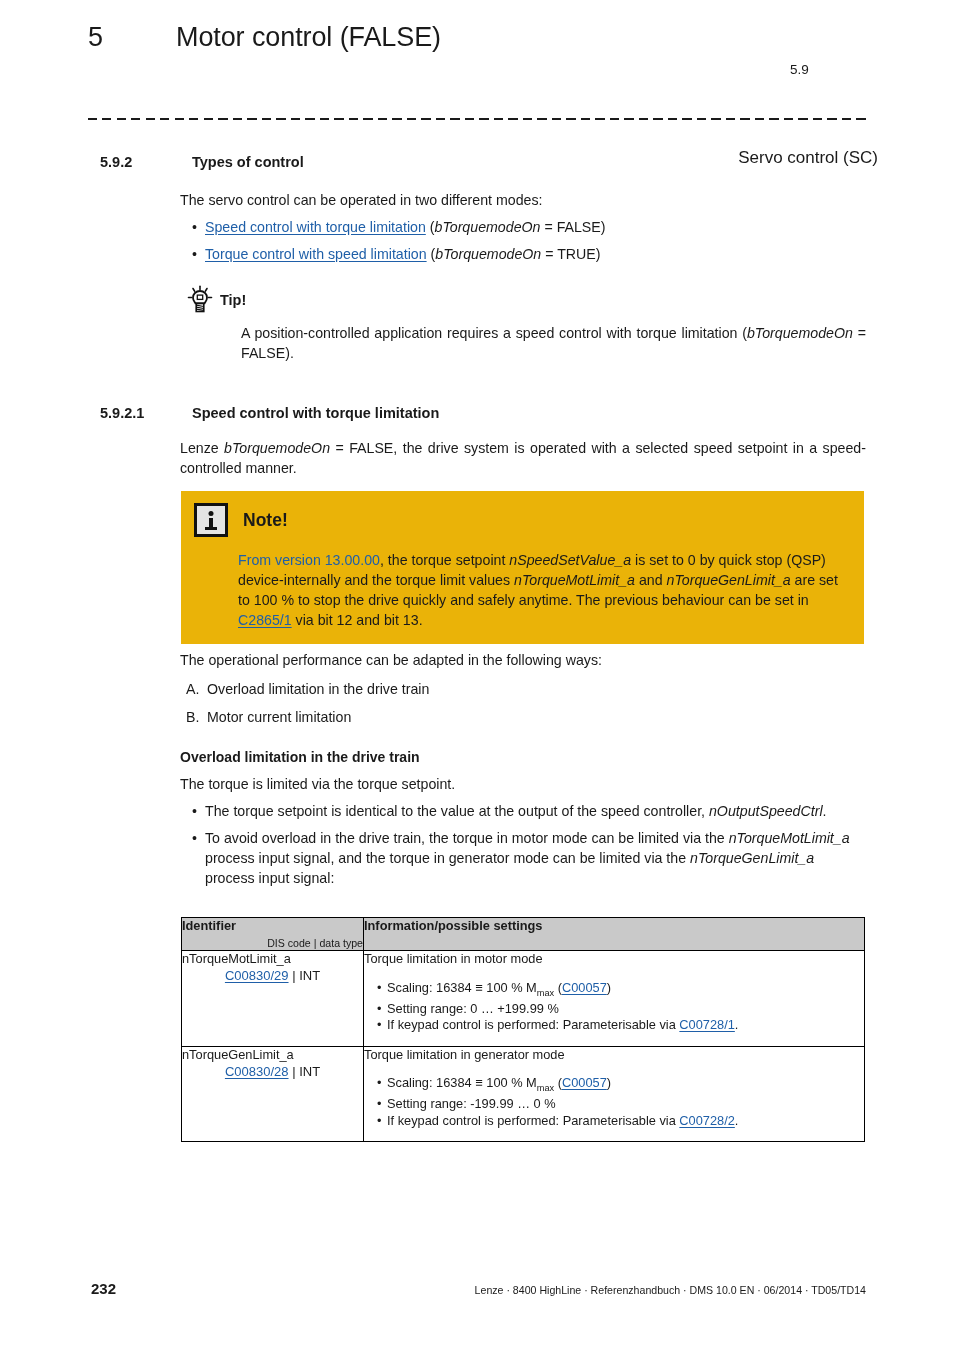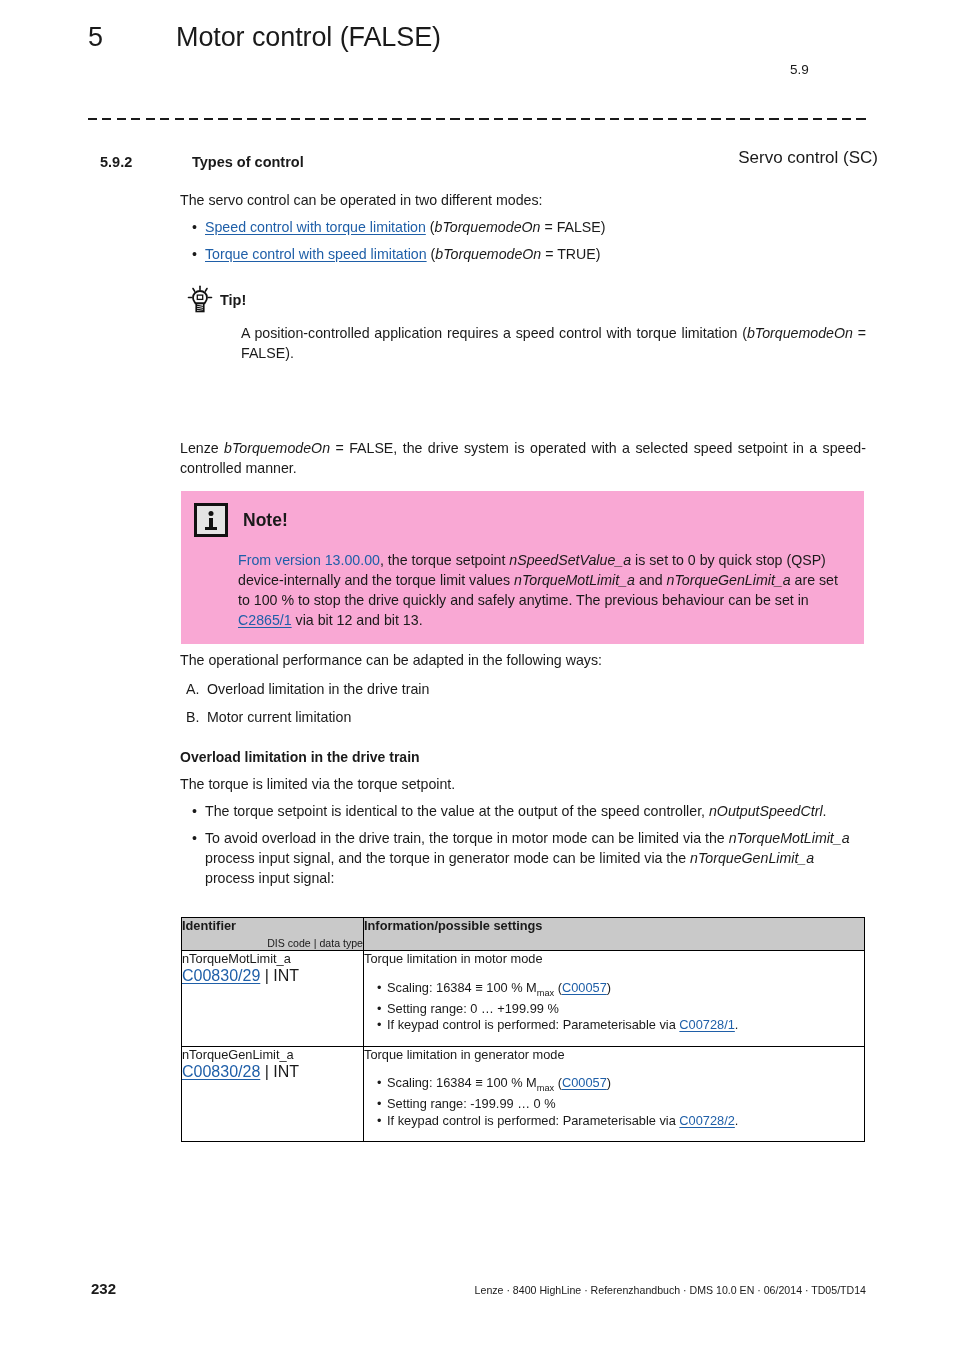--- a/index.html
+++ b/index.html
@@ -190,21 +190,21 @@
     line-height: 20px;
     text-align: justify;
   }
 
   
   .notebox {
     position: absolute;
     left: 181px;
     top: 491px;
     width: 683px;
-    background: #f9a8d4;
+    background: #eab308;
     padding: 12px 0 14px 0;
     box-sizing: border-box;
   }
   .note-head {
     display: flex;
     align-items: center;
     padding-left: 13px;
   }
   .note-icon {
     width: 34px;
@@ -291,22 +291,22 @@
   .th-info {
     padding: 5px 7px 4px 8px;
     font-size: 12.8px;
     line-height: 16px;
   }
   .td-id {
     padding: 5px 7px 7px 7px;
   }
   .td-id .name { font-size: 12.8px; line-height: 16px; }
   .td-id .code {
-    text-align: left;
-    font-size: 16px;
+    text-align: center;
+    font-size: 13px;
     line-height: 15px;
     margin-top: 1px;
   }
   .td-info {
     padding: 5px 7px 7px 8px;
     font-size: 12.8px;
     line-height: 16.5px;
   }
   .td-info .lead { margin-bottom: 1px; }
   .td-info ul {
@@ -396,20 +396,24 @@
             <path d="M16.4 24.2 L23.6 25.5"></path>
             <path d="M16.4 26.2 L23.6 27.4"></path>
           </g>
         </svg>
       </div>
       <div class="tip-label">Tip!</div>
     </div>
     <div class="tip-text"><span>A position-controlled application requires a speed control with torque limitation (</span><em>bTorquemodeOn</em><span> = FALSE).</span></div>
   </div>
 
+  <div class="sec" style="top:403px;">
+    <div class="sec-num">5.9.2.1</div>
+    <div class="sec-title">Speed control with torque limitation</div>
+  </div>
 
   <div class="body justify" style="top:438px;"><span>Lenze </span><em>bTorquemodeOn</em><span> = FALSE, the drive system is operated with a selected speed setpoint in a speed-controlled manner.</span></div>
 
   <div class="notebox">
     <div class="note-head">
       <div class="note-icon">
         <span class="dotp"></span>
         <span class="stem"></span>
         <span class="base"></span>
       </div>

